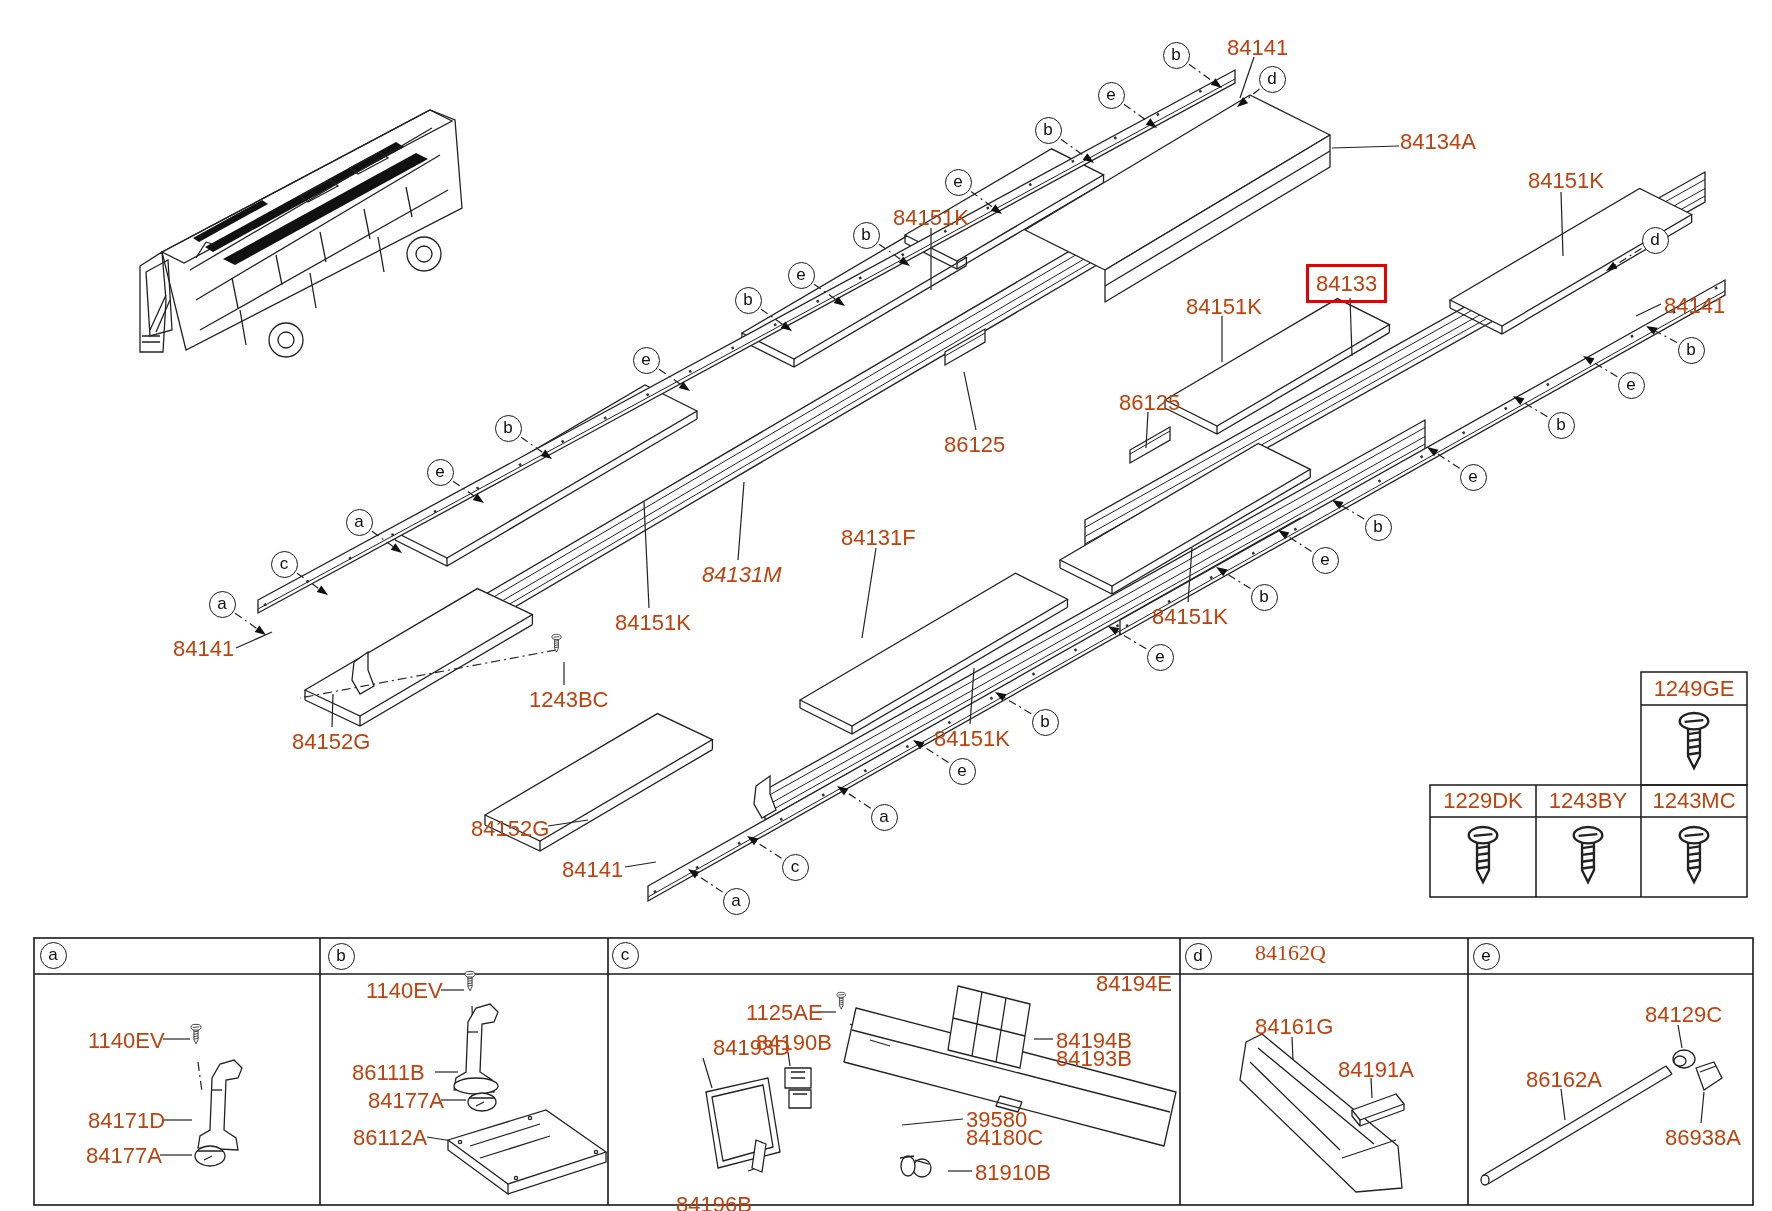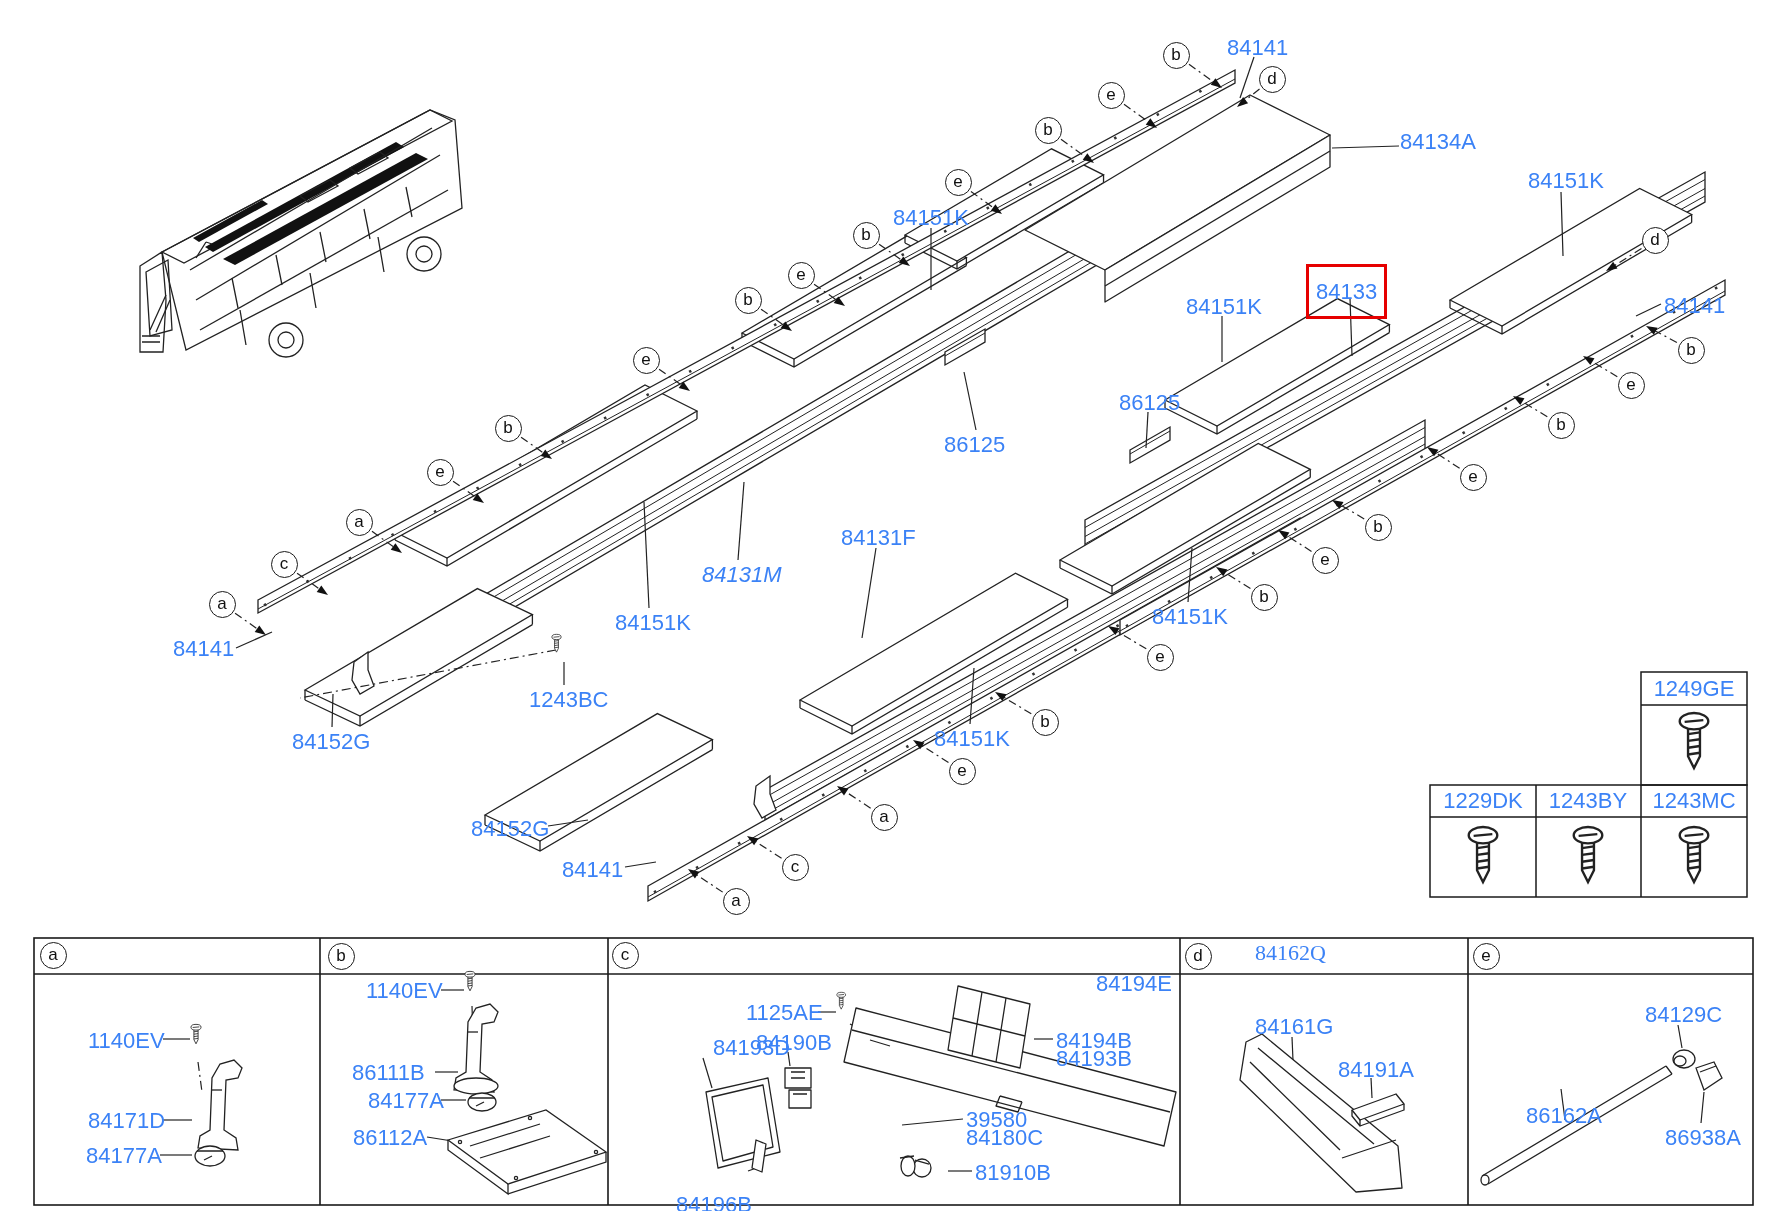--- a/index.html
+++ b/index.html
@@ -1,21 +1,21 @@
 <!DOCTYPE html>
 <html><head>
 <meta charset="utf-8">
 <style>
   html,body{margin:0;padding:0;background:#fff;}
   #canvas{position:relative;width:1772px;height:1211px;background:#fff;overflow:hidden;
           font-family:"Liberation Sans",sans-serif;}
   #linework{position:absolute;left:0;top:0;}
-  .lbl{position:absolute;font:22px/1.15 "Liberation Sans",sans-serif;color:#3b82f6;white-space:nowrap;}
+  .lbl{position:absolute;font:22px/1.15 "Liberation Sans",sans-serif;color:#c2410c;white-space:nowrap;}
   .lbl.m{transform:translateX(-50%);}
-  .lbl.boxed{border:3px solid #e60000;padding:12px 7px;}
+  .lbl.boxed{border:3px solid #e60000;padding:4px 7px;}
   .co{position:absolute;width:27px;height:27px;box-sizing:border-box;border:1.8px solid #1a1a1a;
       border-radius:50%;background:#fff;font:17px/24px "Liberation Sans",sans-serif;
       text-align:center;color:#111;}
 </style>
 </head>
 <body>
 
 <div id="canvas">
 
   <svg id="linework" width="1772" height="1211" viewBox="0 0 1772 1211">
@@ -336,21 +336,21 @@
       <span class="lbl" style="left: 1056px; top: 1028px;">84194B</span>
       <span class="lbl" style="left: 1056px; top: 1046px;">84193B</span>
       <span class="lbl" style="left: 966px; top: 1107px;">39580</span>
       <span class="lbl" style="left: 966px; top: 1125px;">84180C</span>
       <span class="lbl" style="left: 676px; top: 1192px;">84196B</span>
       <span class="lbl" style="left: 975px; top: 1160px;">81910B</span>
       <span class="lbl" style="left: 1255px; top: 940px; font-family: Liberation Serif, serif;">84162Q</span>
       <span class="lbl" style="left: 1255px; top: 1014px;">84161G</span>
       <span class="lbl" style="left: 1338px; top: 1057px;">84191A</span>
       <span class="lbl" style="left: 1645px; top: 1002px;">84129C</span>
-      <span class="lbl" style="left: 1526px; top: 1067px; margin-top: 36px;">86162A</span>
+      <span class="lbl" style="left: 1526px; top: 1067px;">86162A</span>
       <span class="lbl" style="left: 1665px; top: 1125px;">86938A</span>
       <span class="lbl m" style="left: 1694px; top: 676px;">1249GE</span>
       <span class="lbl m" style="left: 1483px; top: 788px;">1229DK</span>
       <span class="lbl m" style="left: 1588px; top: 788px;">1243BY</span>
       <span class="lbl m" style="left: 1694px; top: 788px;">1243MC</span>
     </div>
   <div id="callouts">
       <div class="co" style="left: 1162.5px; top: 41.5px;">b</div>
       <div class="co" style="left: 1097.5px; top: 81.5px;">e</div>
       <div class="co" style="left: 1034.5px; top: 116.5px;">b</div>

